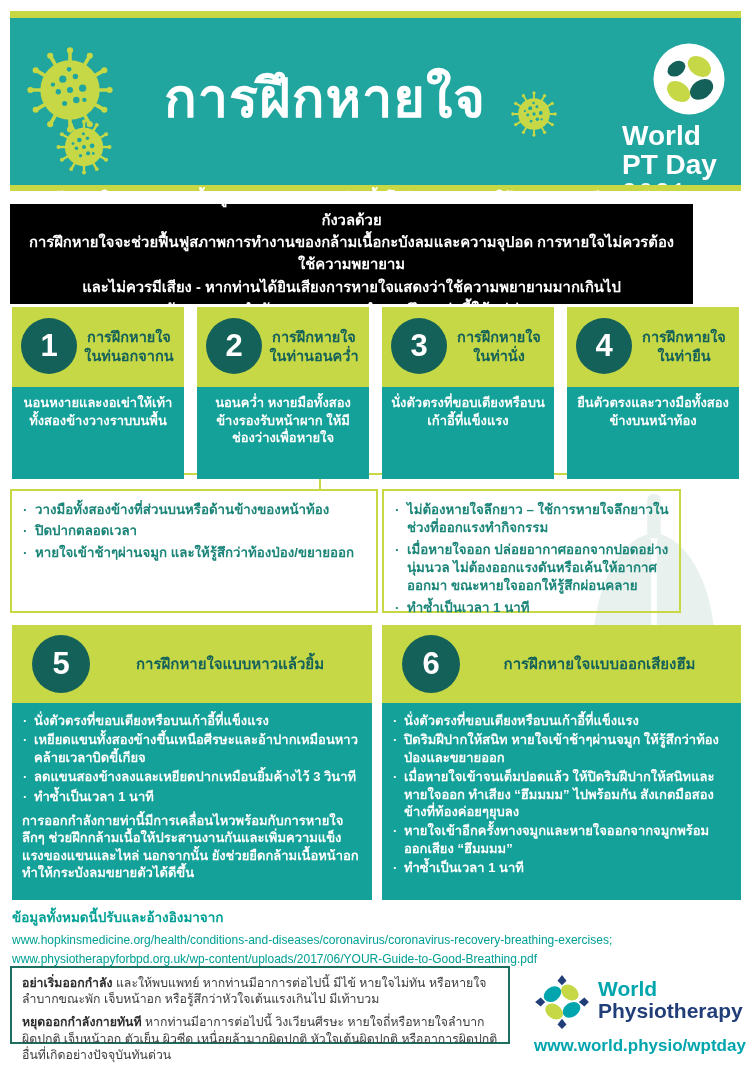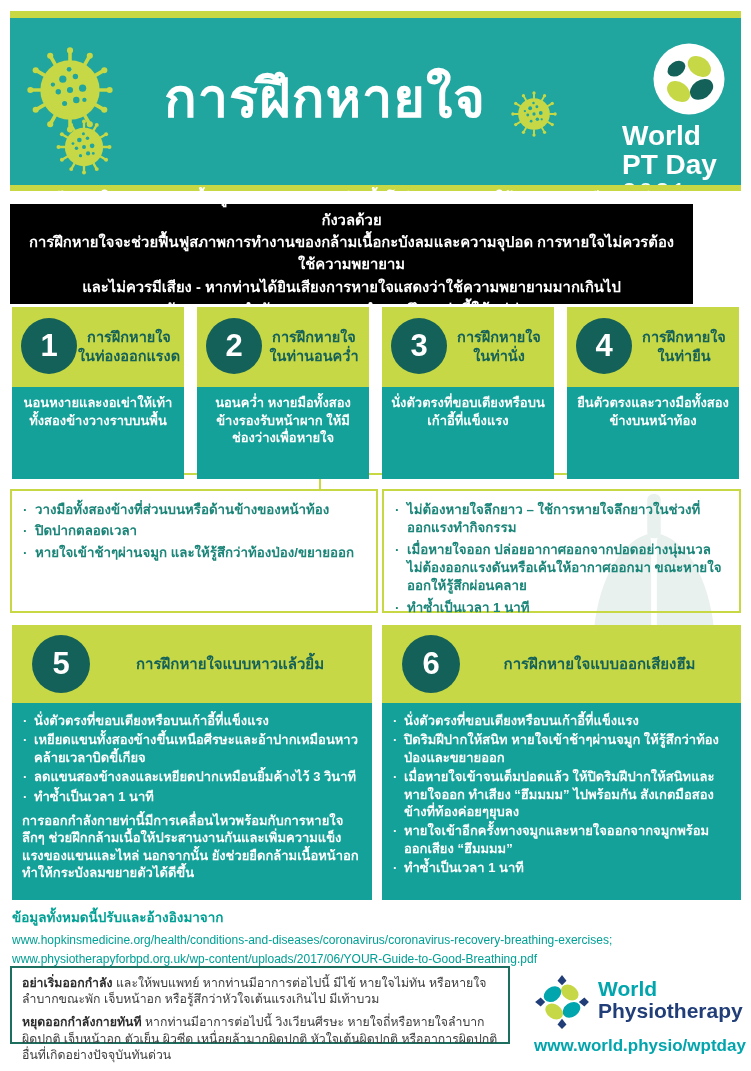--- a/index.html
+++ b/index.html
@@ -42,21 +42,21 @@
   
   .conn{position:absolute;background:#c8d845;z-index:0;}
 
   
   .lungs{position:absolute;left:556px;top:494px;width:196px;height:212px;z-index:0;}
 
   
   .instr{position:absolute;top:489px;height:124px;border:2px solid #c8d845;
     box-sizing:border-box;padding:10px 10px 0 8px;z-index:1;}
   .instr.left{left:10px;width:368px;background:#ffffff;}
-  .instr.right{left:382px;width:359px;background:transparent;}
+  .instr.right{left:382px;width:299px;background:transparent;}
   ul.blist{list-style:none;margin:0;padding:0;}
   .instr .blist li{position:relative;padding-left:15px;color:#1a8578;font-weight:bold;
     font-size:13.3px;line-height:1.38;margin-bottom:3px;}
   .blist li::before{content:"\00B7";position:absolute;left:3px;font-weight:bold;}
 
   
   .big-box{position:absolute;top:625px;height:275px;z-index:1;}
   .big-box.b5{left:12px;width:360px;}
   .big-box.b6{left:382px;width:359px;}
   .big-head{height:78px;background:#c6d845;position:relative;}
@@ -192,21 +192,21 @@
   <div class="conn" style="left:467px;top:459px;width:2px;height:16px"></div>
   <div class="conn" style="left:652px;top:459px;width:2px;height:16px"></div>
   <div class="conn" style="left:97px;top:473px;width:557px;height:2px"></div>
   <div class="conn" style="left:319px;top:473px;width:2px;height:17px"></div>
 
   <div class="step-box" style="left:12px">
     <div class="step-head">
       <div class="step-num">1</div>
       <div class="step-title">
         <span>การฝึกหายใจ</span>
-        <span>ในท่องออกแรงด</span>
+        <span>ในท่นอกจากน</span>
       </div>
     </div>
     <div class="step-body">นอนหงายและงอเข่าให้เท้าทั้งสองข้างวางราบบนพื้น</div>
   </div>
   <div class="step-box" style="left:197px">
     <div class="step-head">
       <div class="step-num">2</div>
       <div class="step-title">
         <span>การฝึกหายใจ</span>
         <span>ในท่านอนคว่ำ</span>

